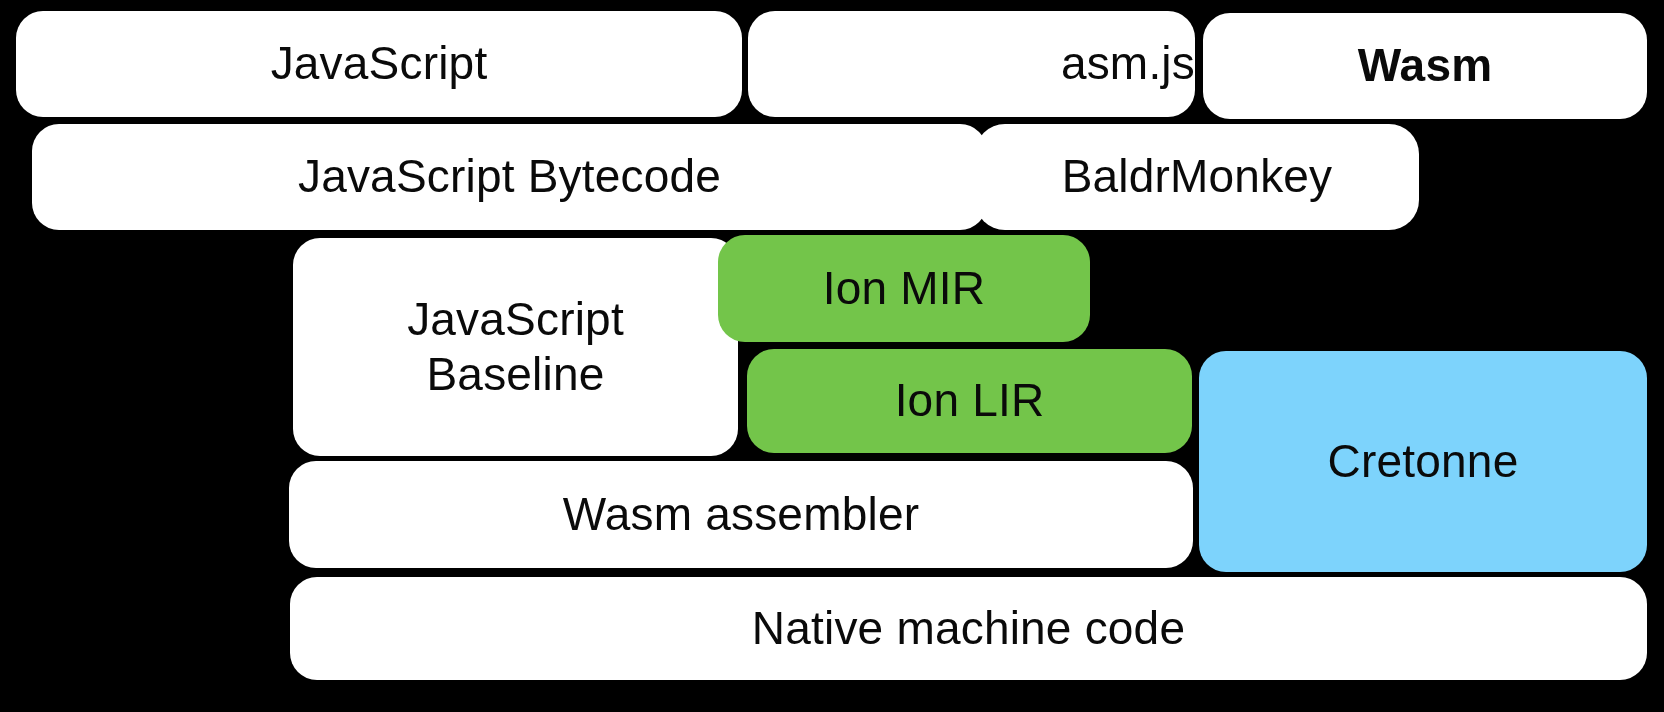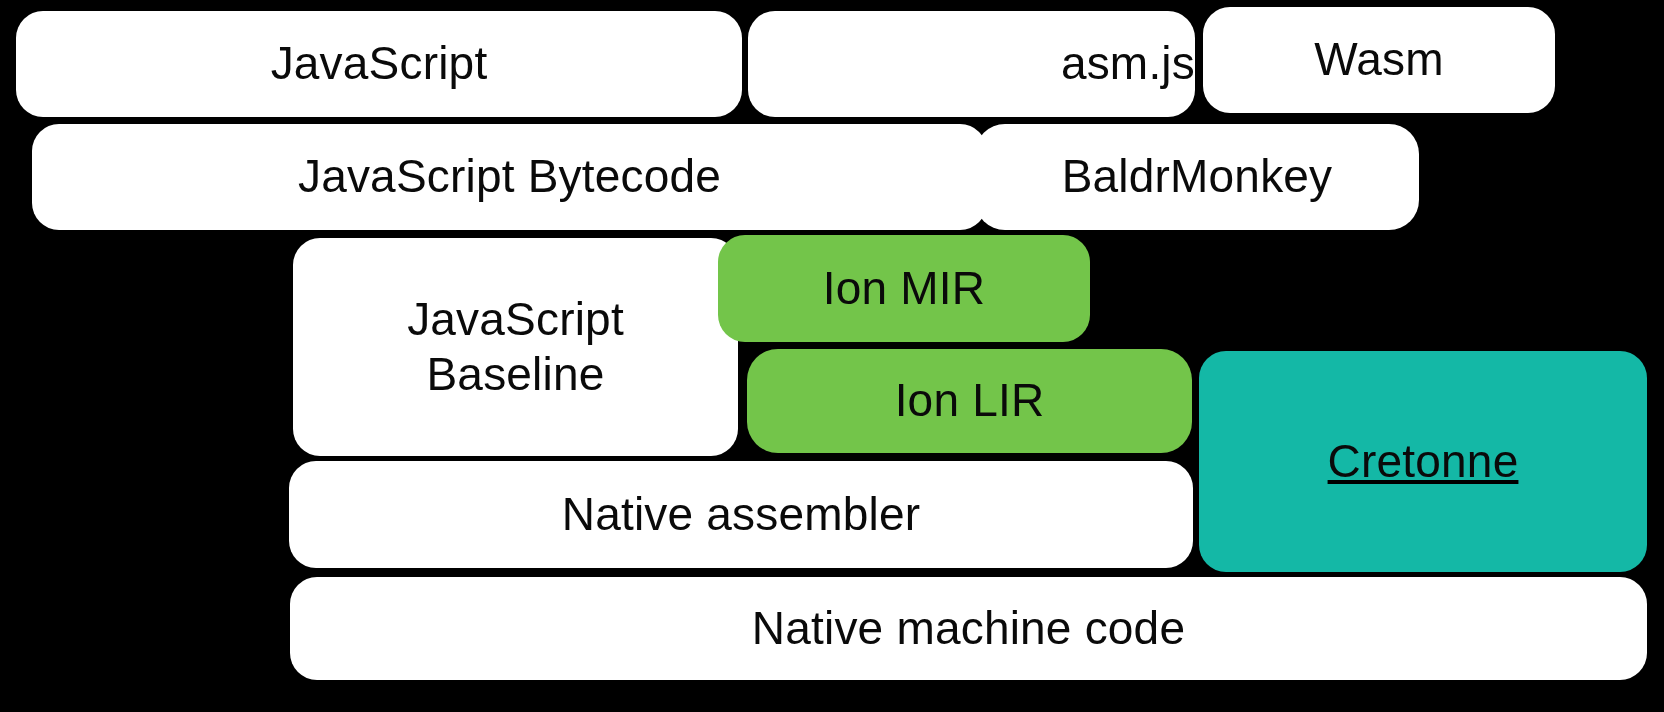--- a/index.html
+++ b/index.html
@@ -28,31 +28,31 @@
     line-height: 1.2;
     color: #0a0a0a;
     text-align: center;
     white-space: pre-line;
     letter-spacing: 0.2px;
   }
   
   .v-white { background: #ffffff; }
   .v-gray  { background: #e9e9e9; }
   .v-green { background: #73c54a; }
-  .v-pink  { background: #14b8a6; text-decoration: underline; }
+  .v-pink  { background: #7dd3fc; }
   
   .n-javascript          { left: 16px;   top: 11px;  width: 726px;  height: 106px; }
   .n-asm-js              { left: 748px;  top: 11px;  width: 447px;  height: 106px; justify-content: flex-end; }
-  .n-wasm                { left: 1203px; top: 7px;  width: 352px;  height: 106px; }
+  .n-wasm                { left: 1203px; top: 13px;  width: 444px;  height: 106px; font-weight: bold; }
   .n-javascript-bytecode { left: 16px;   top: 124px; width: 955px;  height: 106px; margin-left: 16px; }
   .n-baldrmonkey         { left: 975px;  top: 124px; width: 444px;  height: 106px; border-radius: 30px; }
   .n-interpreter         { left: 18px;   top: 238px; width: 267px;  height: 331px; }
   .n-javascript-baseline { left: 293px;  top: 238px; width: 445px;  height: 218px; }
   .n-ion-mir             { left: 718px;  top: 235px; width: 372px;  height: 107px; }
-  .n-ion-lir             { left: 747px;  top: 349px; width: 445px;  height: 104px; border-radius: 31px; }
+  .n-ion-lir             { left: 747px;  top: 349px; width: 445px;  height: 104px; }
   .n-cretonne            { left: 1199px; top: 351px; width: 448px;  height: 221px; }
   .n-macro-assembler     { left: 289px;  top: 461px; width: 904px;  height: 107px; }
   .n-native-machine-code { left: 290px;  top: 577px; width: 1357px; height: 103px; }
 </style>
 </head>
 <body>
 
 <div class="stage">
 
   <div class="node v-white n-javascript">
@@ -87,20 +87,20 @@
 
   <div class="node v-green n-ion-lir">
     <span class="label">Ion LIR</span>
   </div>
 
   <div class="node v-pink n-cretonne">
     <span class="label">Cretonne</span>
   </div>
 
   <div class="node v-white n-macro-assembler">
-    <span class="label">Native assembler</span>
+    <span class="label">Wasm assembler</span>
   </div>
 
   <div class="node v-white n-native-machine-code">
     <span class="label">Native machine code</span>
   </div>
 
 </div>
 
 </body></html>

